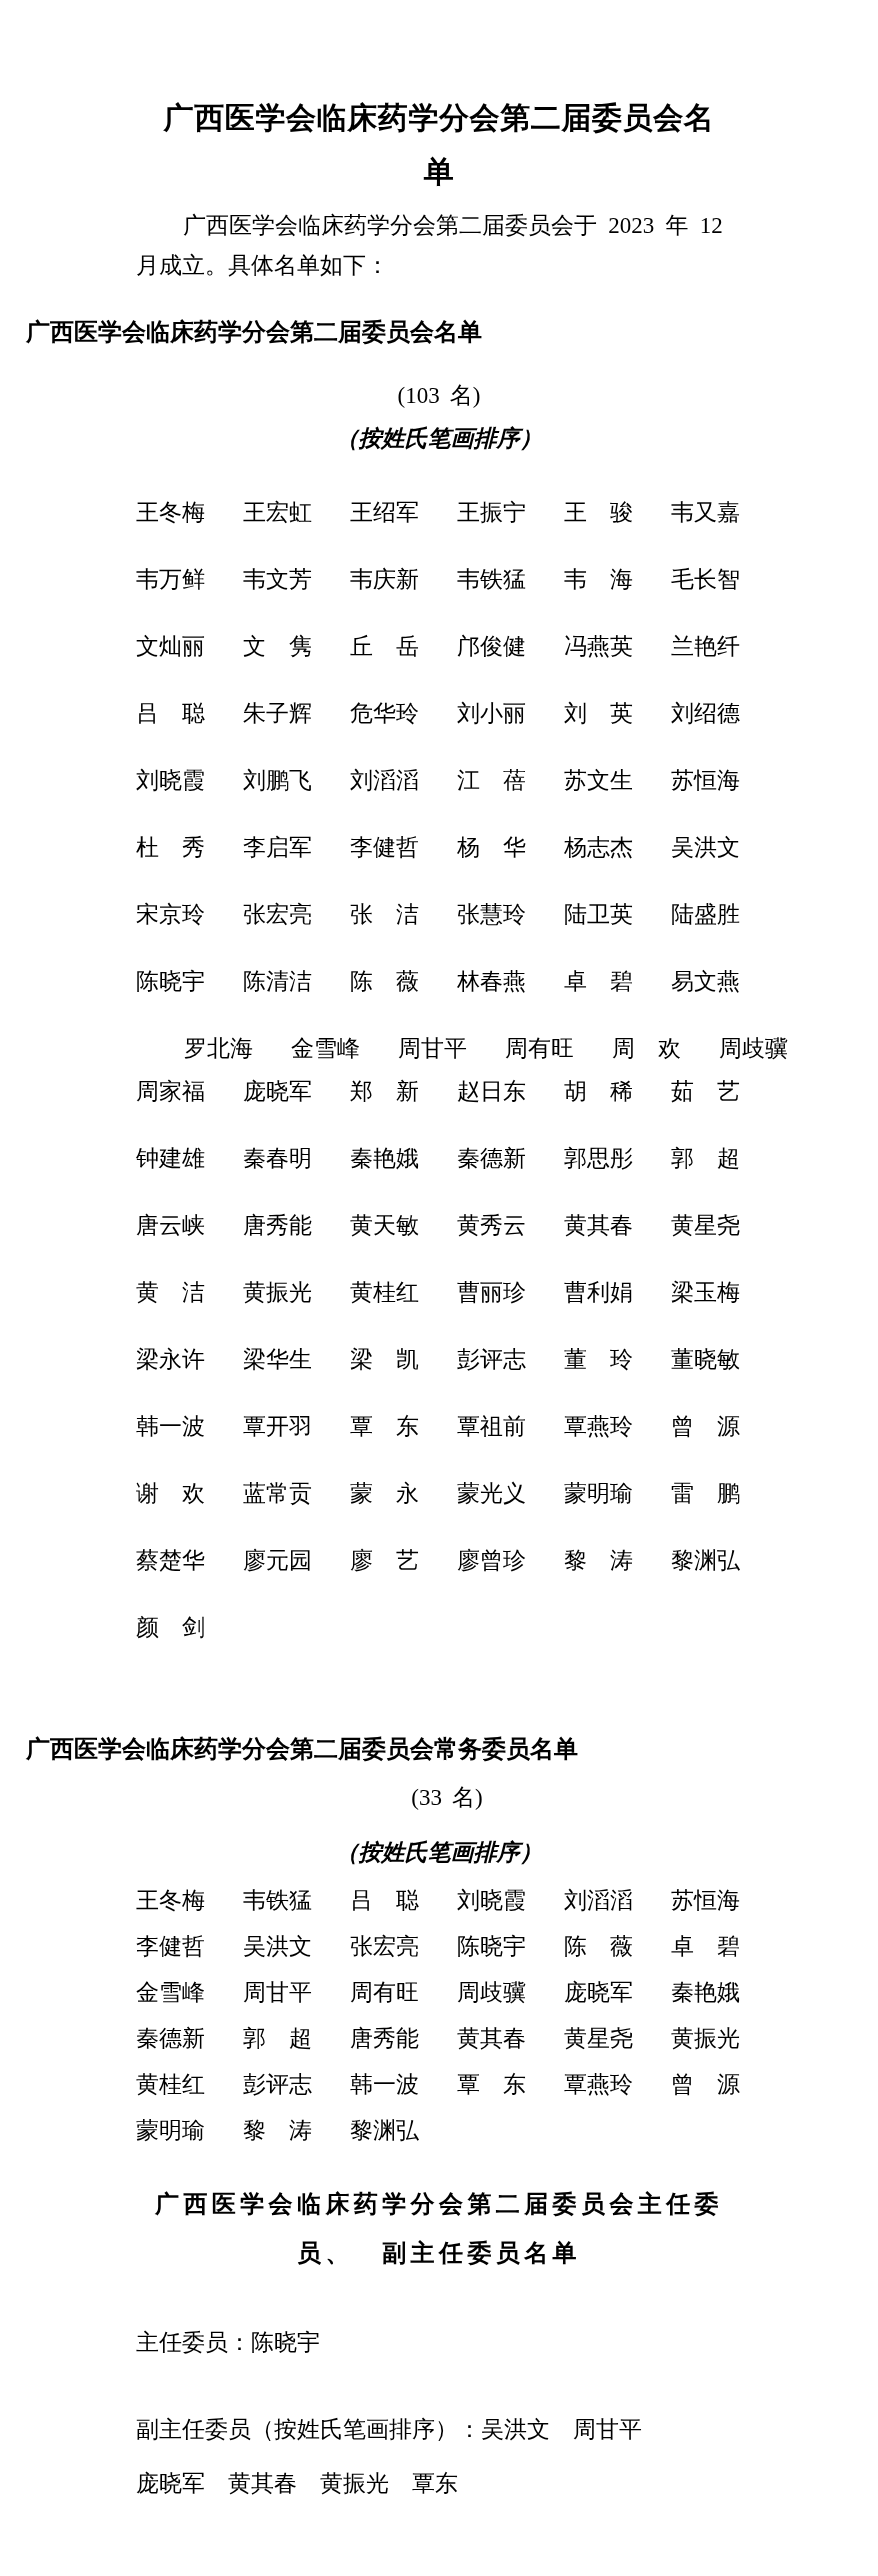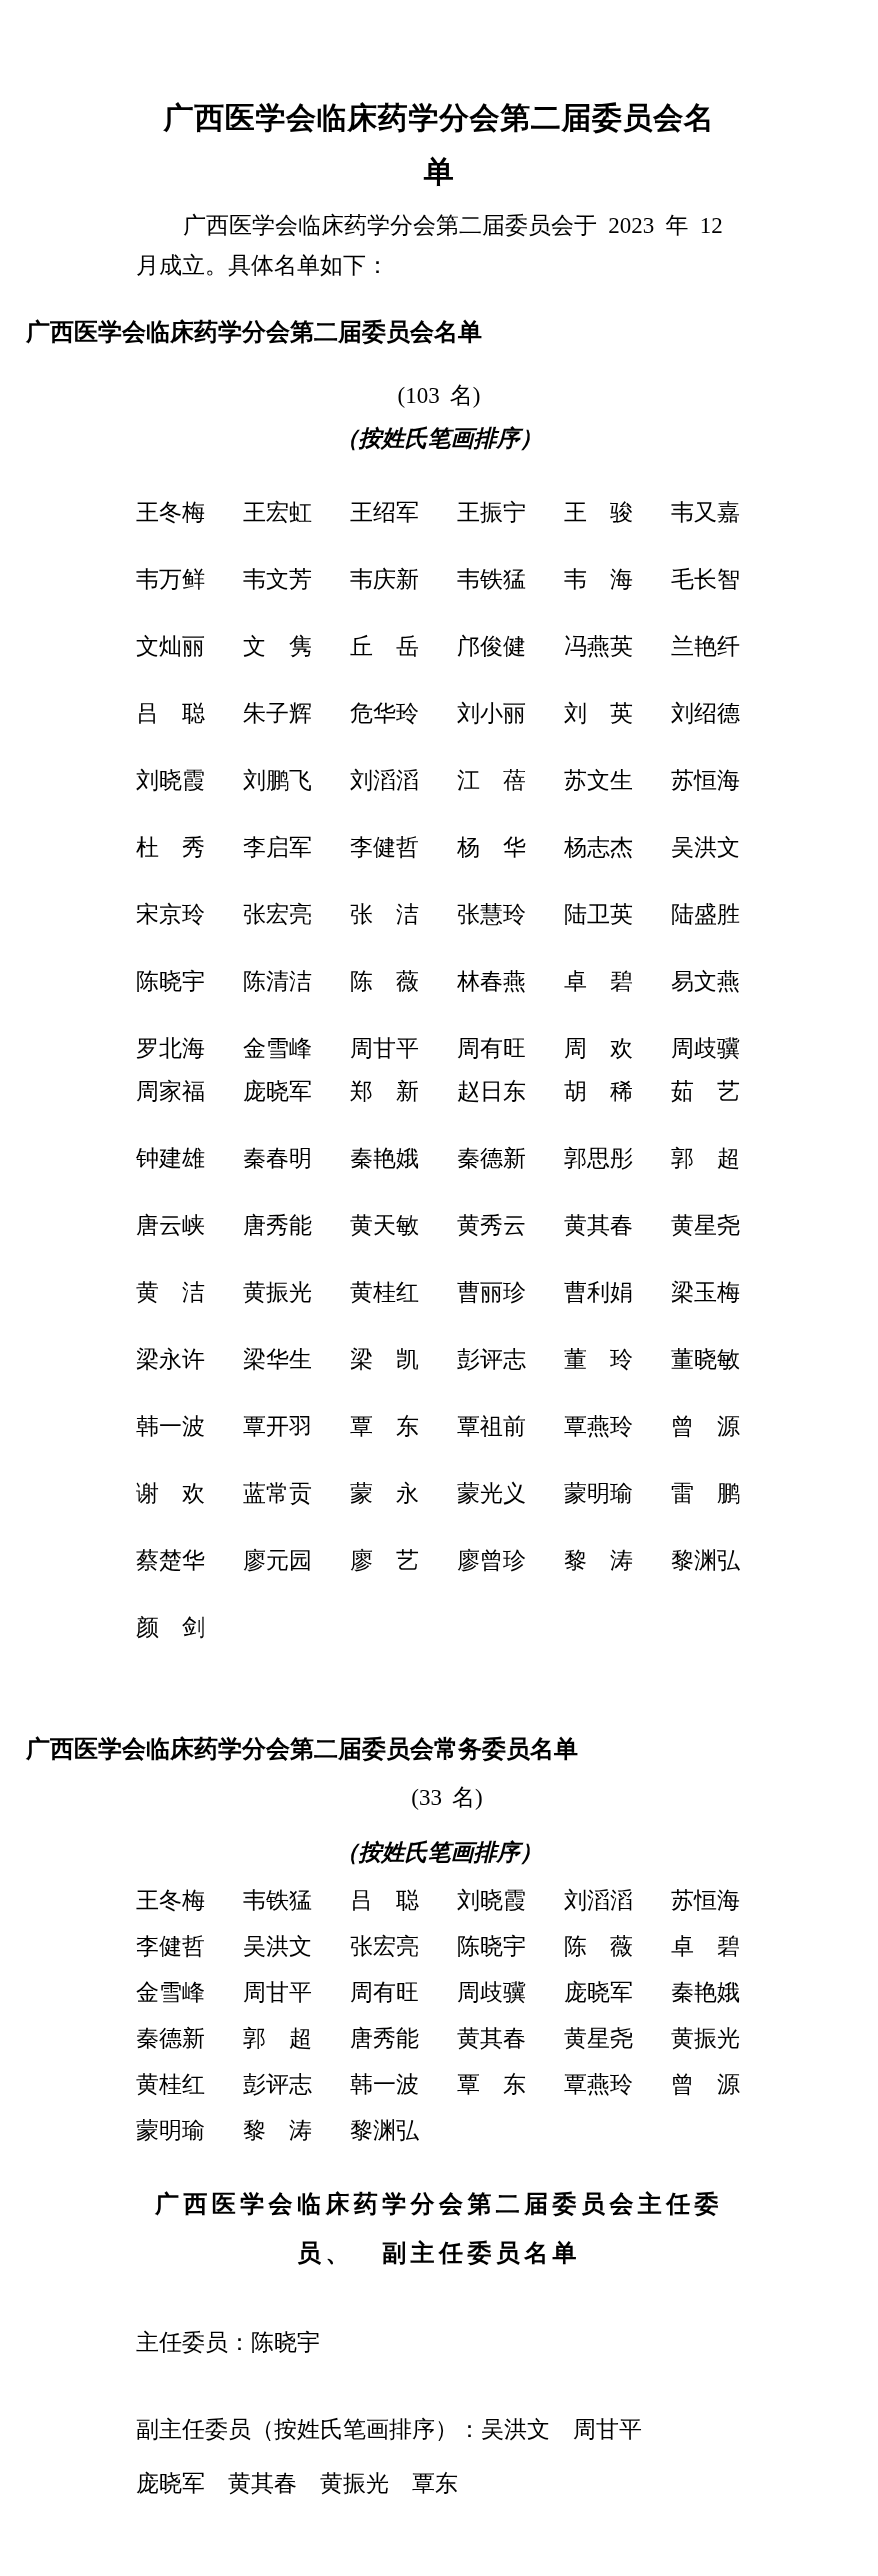--- a/index.html
+++ b/index.html
@@ -38,21 +38,21 @@
   #sec1-count{top:363px;margin-top:12px;}
   #sec1-sort{top:418px;}
   #sec2-heading{top:1720px;margin-top:7px;}
   #sec2-count{top:1777px;padding-left:8px;}
   #sec2-sort{top:1832px;}
 
   .names{position:absolute;left:136px;width:664px;}
   #sec1-names{top:492px;}
   #sec2-names{top:1880px;}
   .name-row{display:grid;grid-template-columns:repeat(6,107px);height:67px;}
-  .name-row.tight{height:43px;}
+  .name-row.tight{height:43px;margin-left:48px;}
   #sec2-names .name-row{height:46px;}
   .name-cell{font-size:23px;line-height:25.5px;white-space:pre;}
 
   .lead-heading{
     position:absolute;top:2172px;left:0;width:100%;text-align:center;
     font-weight:bold;font-size:24px;line-height:49px;letter-spacing:4.4px;
   }
   .lead-line{
     position:absolute;left:136px;width:664px;
     font-size:23px;line-height:26.6px;white-space:pre;

